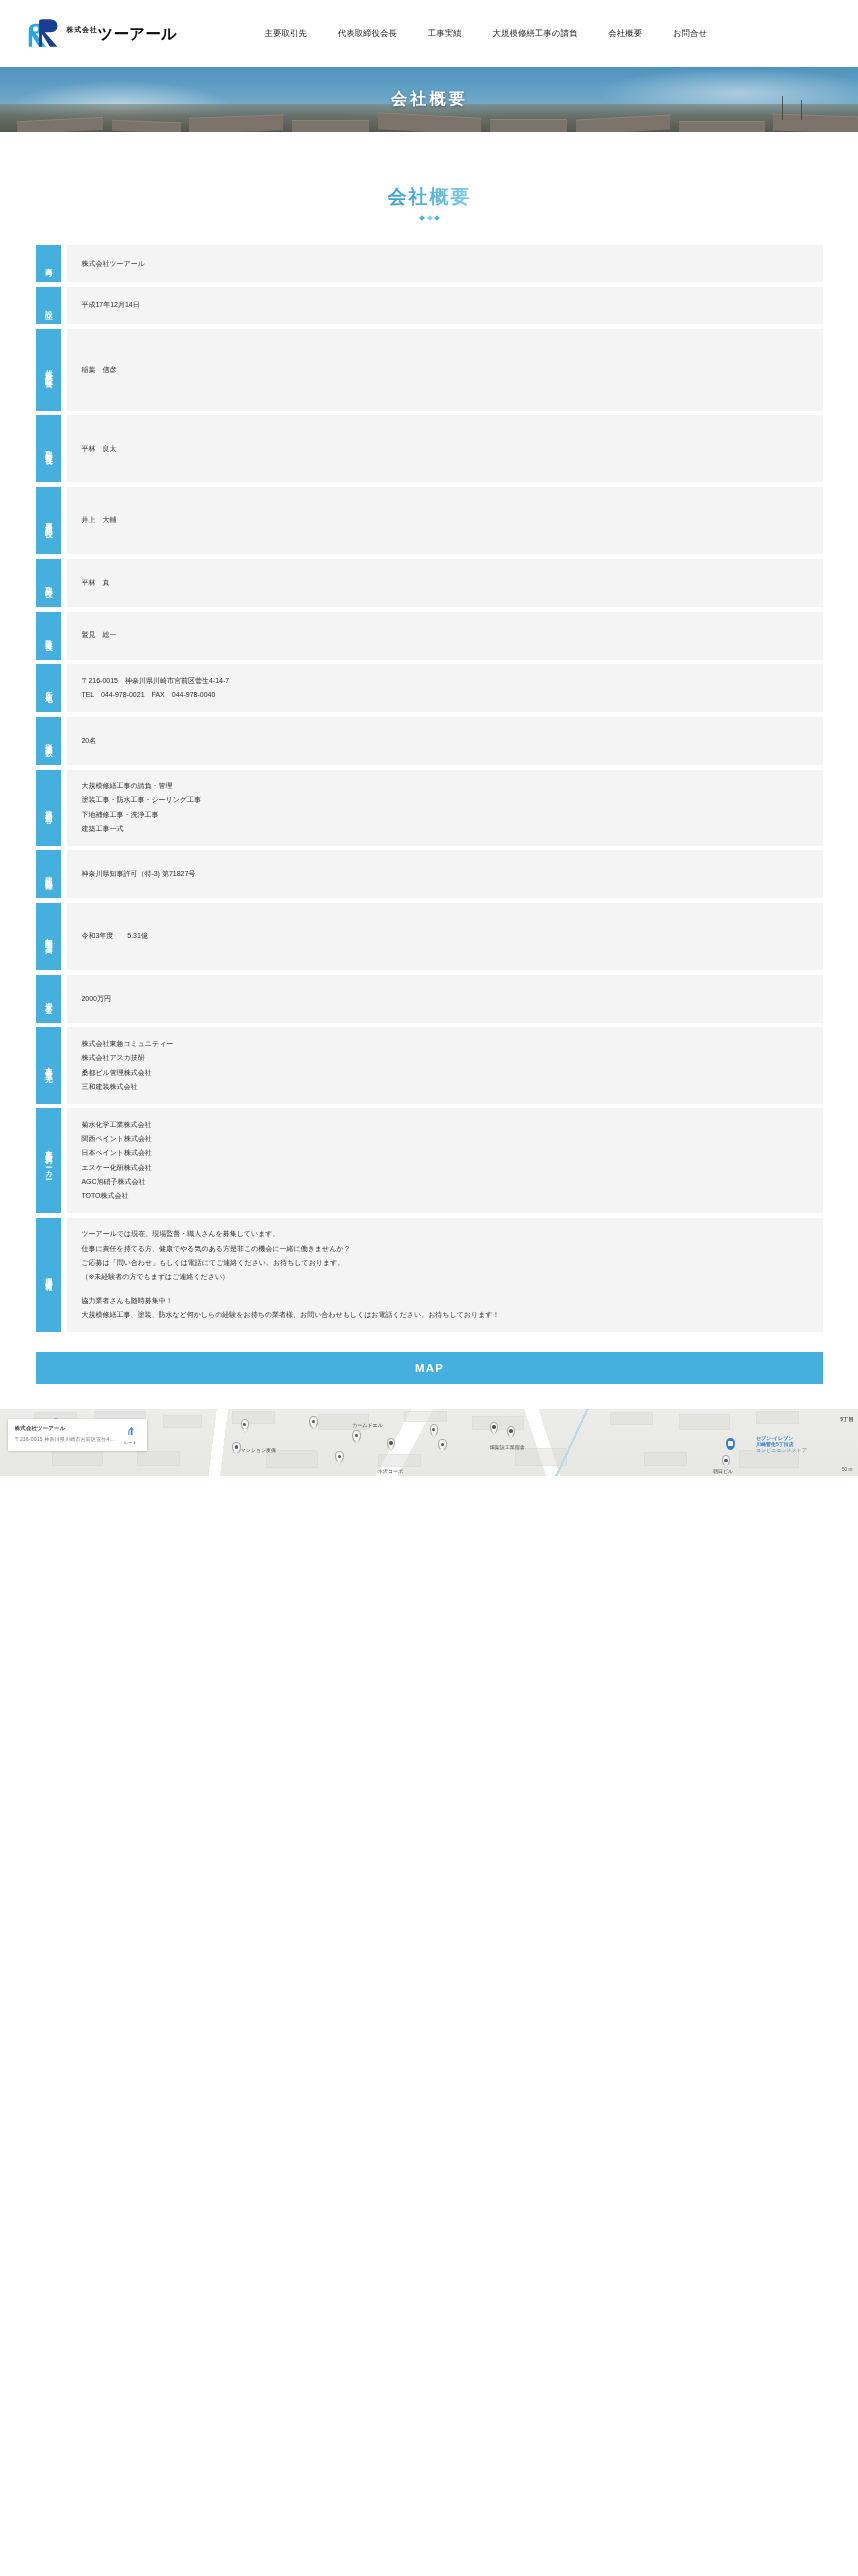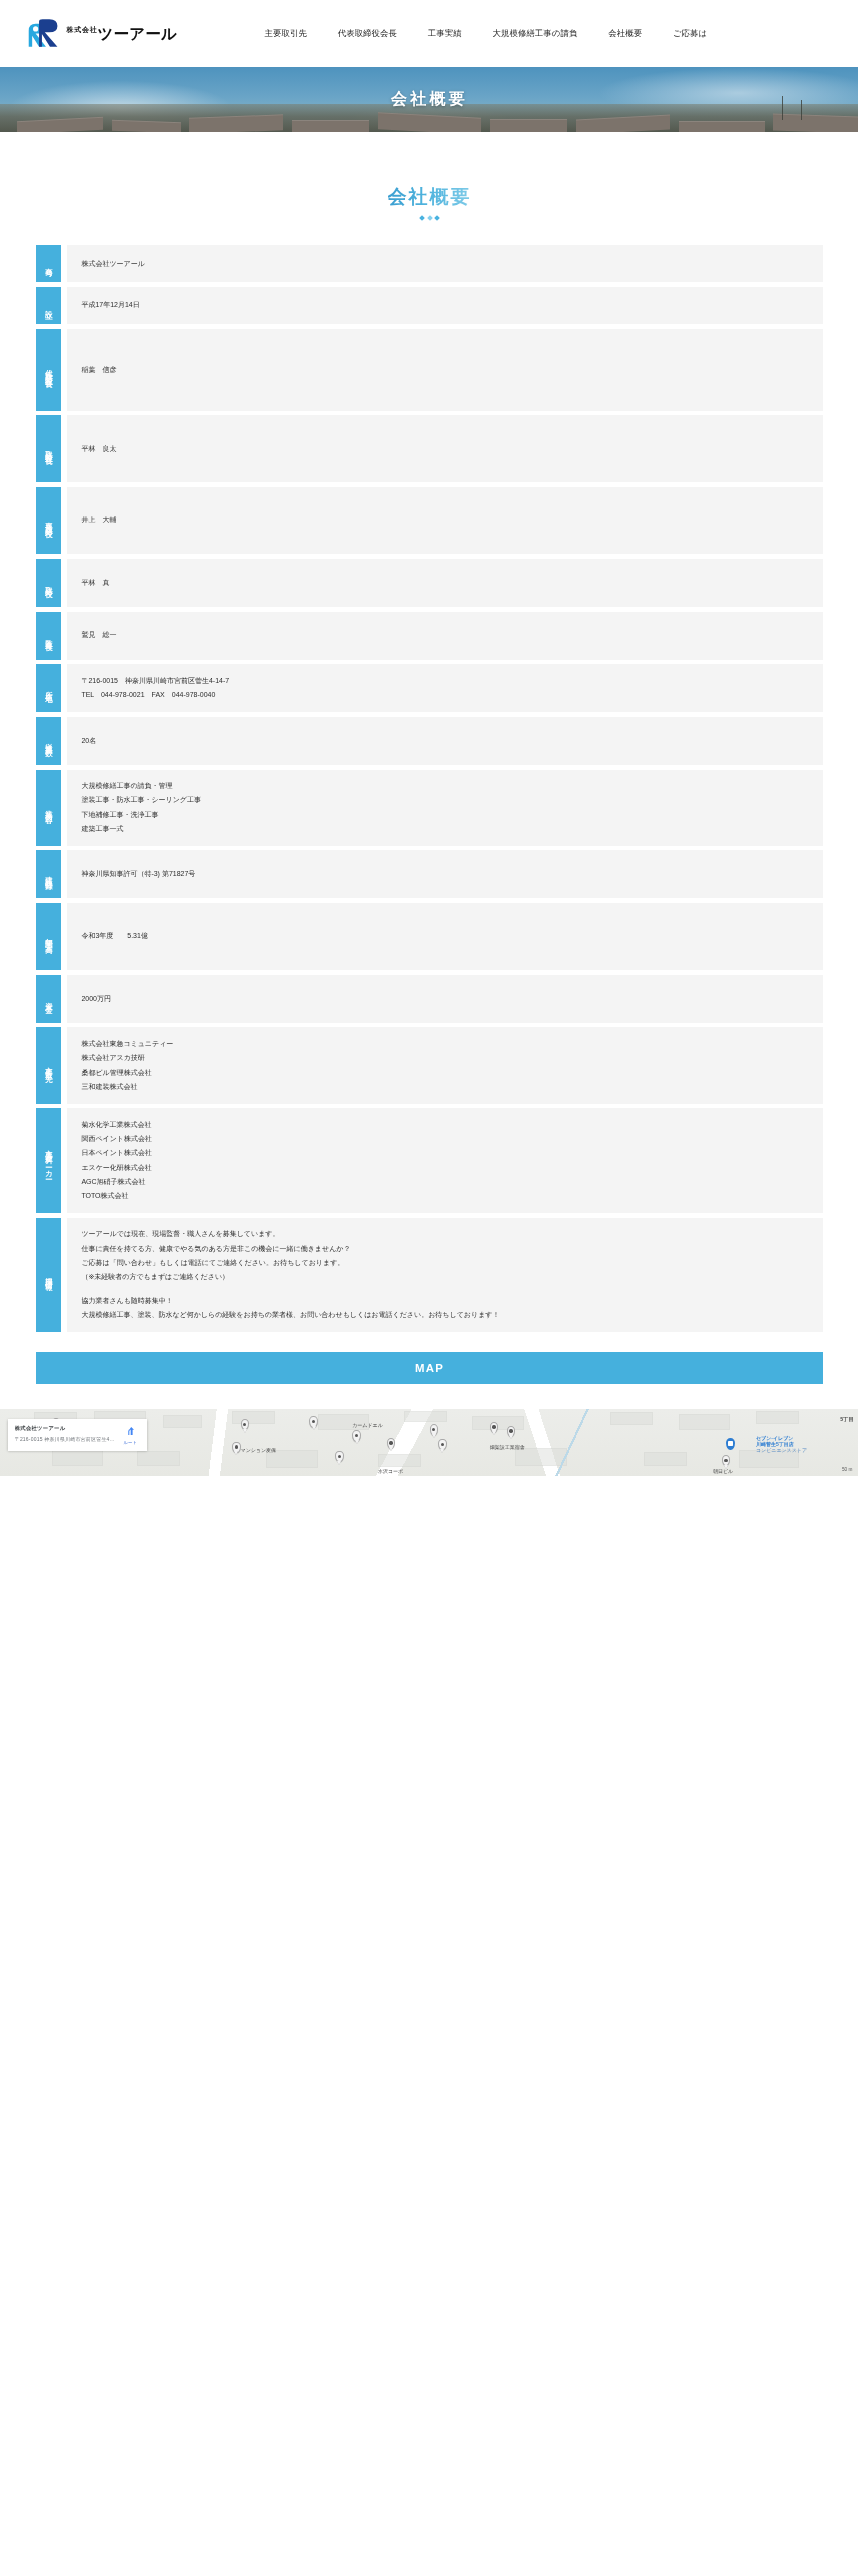--- a/index.html
+++ b/index.html
@@ -301,21 +301,21 @@
       <span class="brand-name">ツーアール</span>
     </span>
   </a>
 
   <nav class="main-nav">
     <a class="nav-item" href="#">主要取引先</a>
     <a class="nav-item" href="#">代表取締役会長</a>
     <a class="nav-item" href="#">工事実績</a>
     <a class="nav-item" href="#">大規模修繕工事の請負</a>
     <a class="nav-item" href="#">会社概要</a>
-    <a class="nav-item" href="#">ご応募は</a>
+    <a class="nav-item" href="#">お問合せ</a>
   </nav>
 </header>
 
 <section class="hero">
   <div class="hero-sky"></div>
   <div class="hero-ground"></div>
   <div class="hero-roofs">
     <div class="roof" style="left:2%;  width:10%; height:13.4px; transform:skewY(-3deg);"></div>
     <div class="roof" style="left:13%; width:8%;  height:10.7px; transform:skewY(2deg);"></div>
     <div class="roof" style="left:22%; width:11%; height:16px; transform:skewY(-2deg);"></div>

